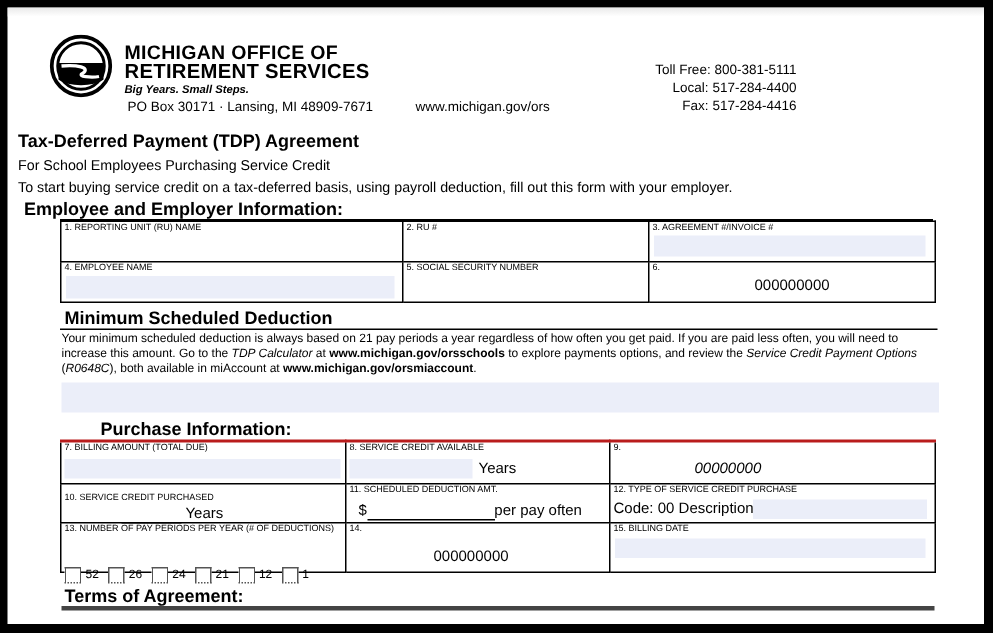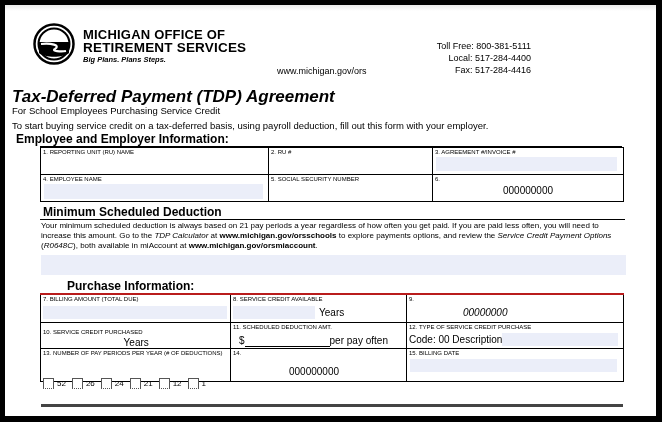--- a/index.html
+++ b/index.html
@@ -7,21 +7,21 @@
   .page { position:absolute; left:5px; top:5px; width:651px; height:411px; background:#fff; overflow:hidden; }
   .page-shade { position:absolute; left:0; top:0; right:0; height:6px; background:linear-gradient(#e9e9e9,#fff); }
   .abs { position:absolute; }
   .logo { left:28px; top:18px; width:42px; height:42px; }
   .org1 { left:78px; top:23px; font-size:13px; font-weight:bold; letter-spacing:0.2px; line-height:13px; }
   .org2 { left:78px; top:36px; font-size:13.5px; font-weight:bold; letter-spacing:0.2px; line-height:13px; }
   .tagline { left:78px; top:50px; font-size:7.5px; font-style:italic; font-weight:bold; }
   .address { left:80px; top:61px; font-size:9px; }
   .website { left:272px; top:61px; font-size:9px; }
   .contact { left:390px; top:35px; width:136px; font-size:9px; line-height:12px; text-align:right; }
-  .title { left:7px; top:82px; font-size:17px; font-weight:bold;font-style:italic; }
+  .title { left:7px; top:82px; font-size:12px; font-weight:bold; }
   .subtitle { left:7px; top:100px; font-size:9.5px; }
   .intro { left:7px; top:115px; font-size:9.5px; }
   .section-h { font-size:12px; font-weight:bold; }
   .rule { position:absolute; background:#000; height:2px; }
   table.form { position:absolute; border-collapse:collapse; table-layout:fixed;padding-left:30px; }
   table.form td { border:1px solid #000; vertical-align:top; padding:0; position:relative; }
   .lbl { font-size:6px; padding:1px 2px; white-space:nowrap; text-transform:uppercase; display:block; line-height:7px; }
   .fill { background:#ebeef9; position:absolute; }
   .val { position:absolute; font-size:10px; }
   .msd-text { left:36px; top:218px; width:585px; font-size:8px; line-height:10.2px; }
@@ -39,21 +39,22 @@
   <div class="page-shade"></div>
 
   <svg class="abs logo" viewBox="0 0 42 42">
     <circle cx="21" cy="21" r="19.5" fill="none" stroke="#000" stroke-width="2.5"></circle>
     <circle cx="21" cy="21" r="15.5" fill="none" stroke="#000" stroke-width="2"></circle>
     <path d="M6 19 L36 19 L36 30 C30 35 12 35 6 30 Z" fill="#000"></path>
     <path d="M8 21 C18 20 28 22 22 26 C18 28 28 29 33 28" fill="none" stroke="#fff" stroke-width="2.2"></path>
   </svg>
   <div class="abs org1">MICHIGAN OFFICE OF</div>
   <div class="abs org2">RETIREMENT SERVICES</div>
-  <div class="abs tagline">Big Plans. Plans Steps.</div>
+  <div class="abs tagline">Big Years. Small Steps.</div>
+  <div class="abs address">PO Box 30171 · Lansing, MI 48909-7671</div>
   <div class="abs website">www.michigan.gov/ors</div>
 
   <div class="abs contact">
     <div><span>Toll Free:</span> <span>800-381-5111</span></div>
     <div><span>Local:</span> <span>517-284-4400</span></div>
     <div><span>Fax:</span> <span>517-284-4416</span></div>
   </div>
 
   <div class="abs title">Tax-Deferred Payment (TDP) Agreement</div>
   <div class="abs intro">To start buying service credit on a tax-deferred basis, using payroll deduction, fill out this form with your employer.</div>
@@ -151,14 +152,15 @@
             <span class="val" style="left:58px;top:17px;">000000000</span>
           </td>
       <td>
             <span class="lbl">15. Billing Date</span>
             <div class="fill" style="left:3px;top:10px;right:6px;height:13px;"></div>
           </td>
     </tr>
   </tbody>
     </table>
 
+  <div class="abs section-h" style="left:38px;top:385px;">Terms of Agreement:</div>
   <div class="abs bottom-rule" style="top:399px;"></div>
 </div>
 
 </body></html>

